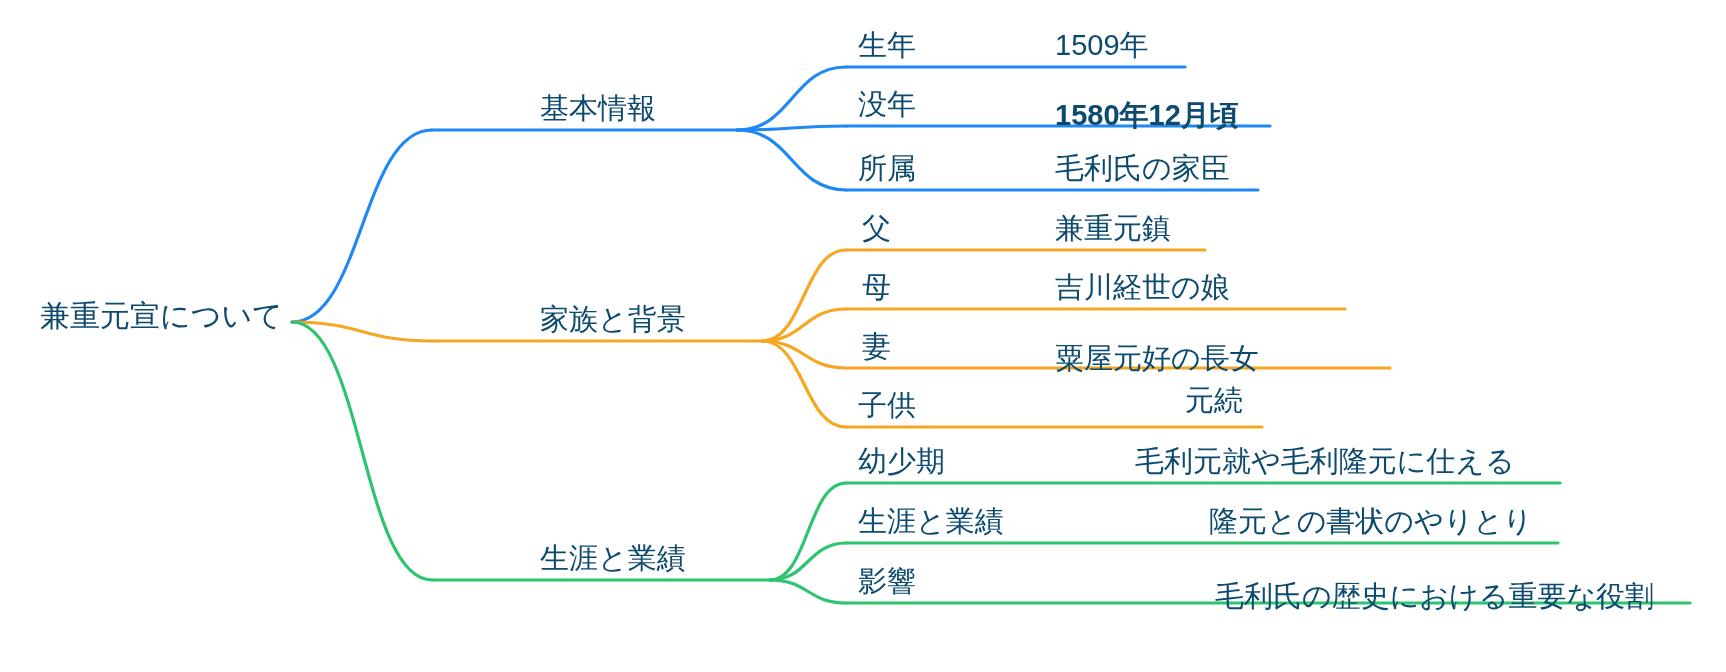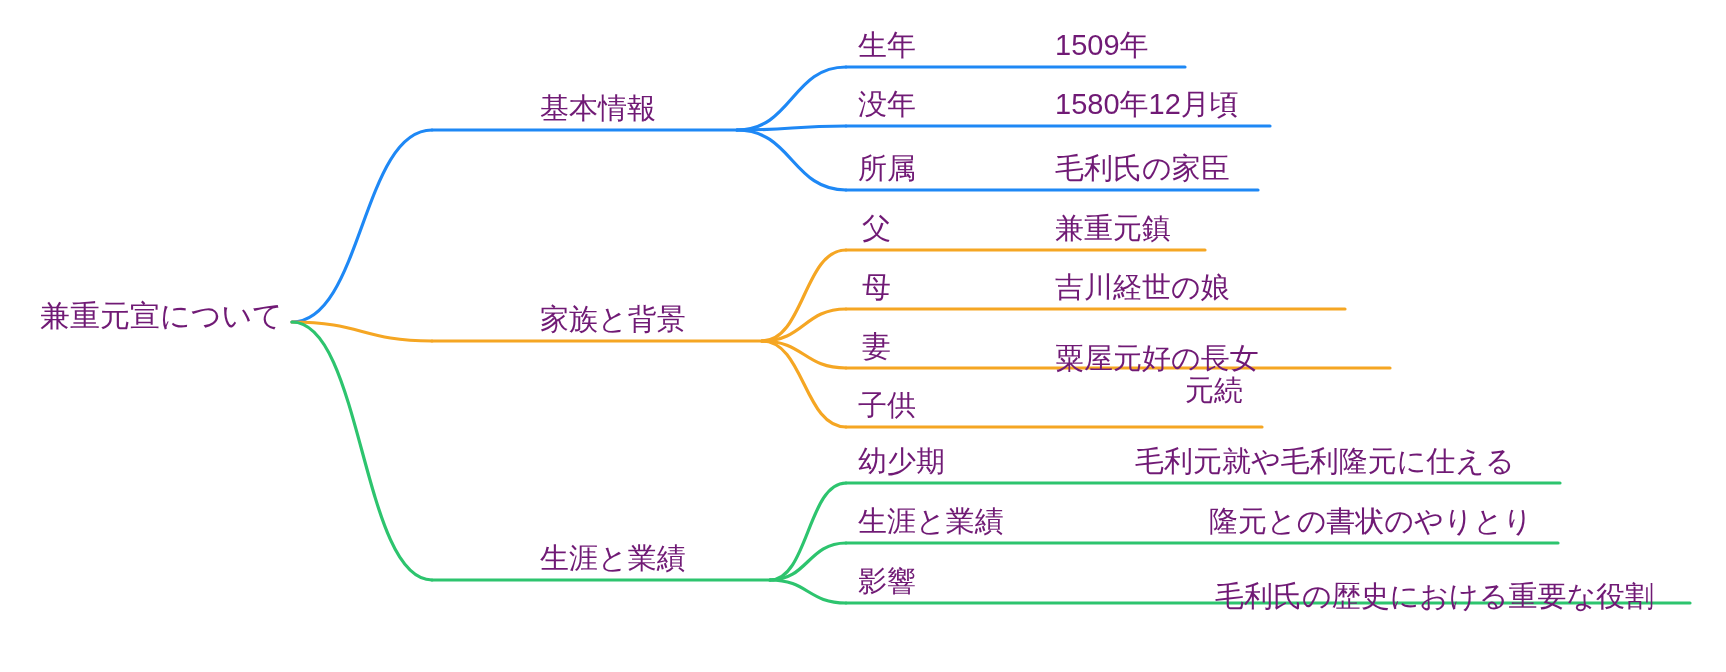--- a/index.html
+++ b/index.html
@@ -18,21 +18,21 @@
   }
   #edges {
     position: absolute;
     left: 0;
     top: 0;
   }
   .node-label {
     position: absolute;
     font-size: 29px;
     line-height: 36px;
-    color: #701a75;
+    color: #0c4a6e;
     white-space: nowrap;
     cursor: pointer;
   }
   .root-label {
     font-size: 30px;
   }
 </style>
 </head>
 <body>
 
@@ -75,36 +75,36 @@
   <div class="node-label root-label" style="left:40px; top:298px;">兼重元宣について</div>
 
   <div class="node-label" style="left:540px; top:90px;">基本情報</div>
   <div class="node-label" style="left:540px; top:301px;">家族と背景</div>
   <div class="node-label" style="left:540px; top:540px;">生涯と業績</div>
 
   <div class="node-label" style="left:858px; top:27px;">生年</div>
   <div class="node-label" style="left:1055px; top:27px;">1509年</div>
 
   <div class="node-label" style="left:858px; top:86px;">没年</div>
-  <div class="node-label" style="left:1055px; top:86px;">1580年12月頃</div>
+  <div class="node-label" style="left:1055px; top:97px;font-weight:bold;">1580年12月頃</div>
 
   <div class="node-label" style="left:858px; top:150px;">所属</div>
   <div class="node-label" style="left:1055px; top:150px;">毛利氏の家臣</div>
 
   <div class="node-label" style="left:862px; top:210px;">父</div>
   <div class="node-label" style="left:1055px; top:210px;">兼重元鎮</div>
 
   <div class="node-label" style="left:862px; top:269px;">母</div>
   <div class="node-label" style="left:1055px; top:269px;">吉川経世の娘</div>
 
   <div class="node-label" style="left:862px; top:328px;">妻</div>
   <div class="node-label" style="left:1055px; top:328px;margin-top:12px;">粟屋元好の長女</div>
 
   <div class="node-label" style="left:858px; top:387px;">子供</div>
-  <div class="node-label" style="left:1185px; top:372px;">元続</div>
+  <div class="node-label" style="left:1185px; top:382px;">元続</div>
 
   <div class="node-label" style="left:858px; top:443px;">幼少期</div>
   <div class="node-label" style="left:1135px; top:443px;">毛利元就や毛利隆元に仕える</div>
 
   <div class="node-label" style="left:858px; top:503px;">生涯と業績</div>
   <div class="node-label" style="left:1209px; top:503px;">隆元との書状のやりとり</div>
 
   <div class="node-label" style="left:858px; top:563px;">影響</div>
   <div class="node-label" style="left:1215px; top:578px;">毛利氏の歴史における重要な役割</div>
 

